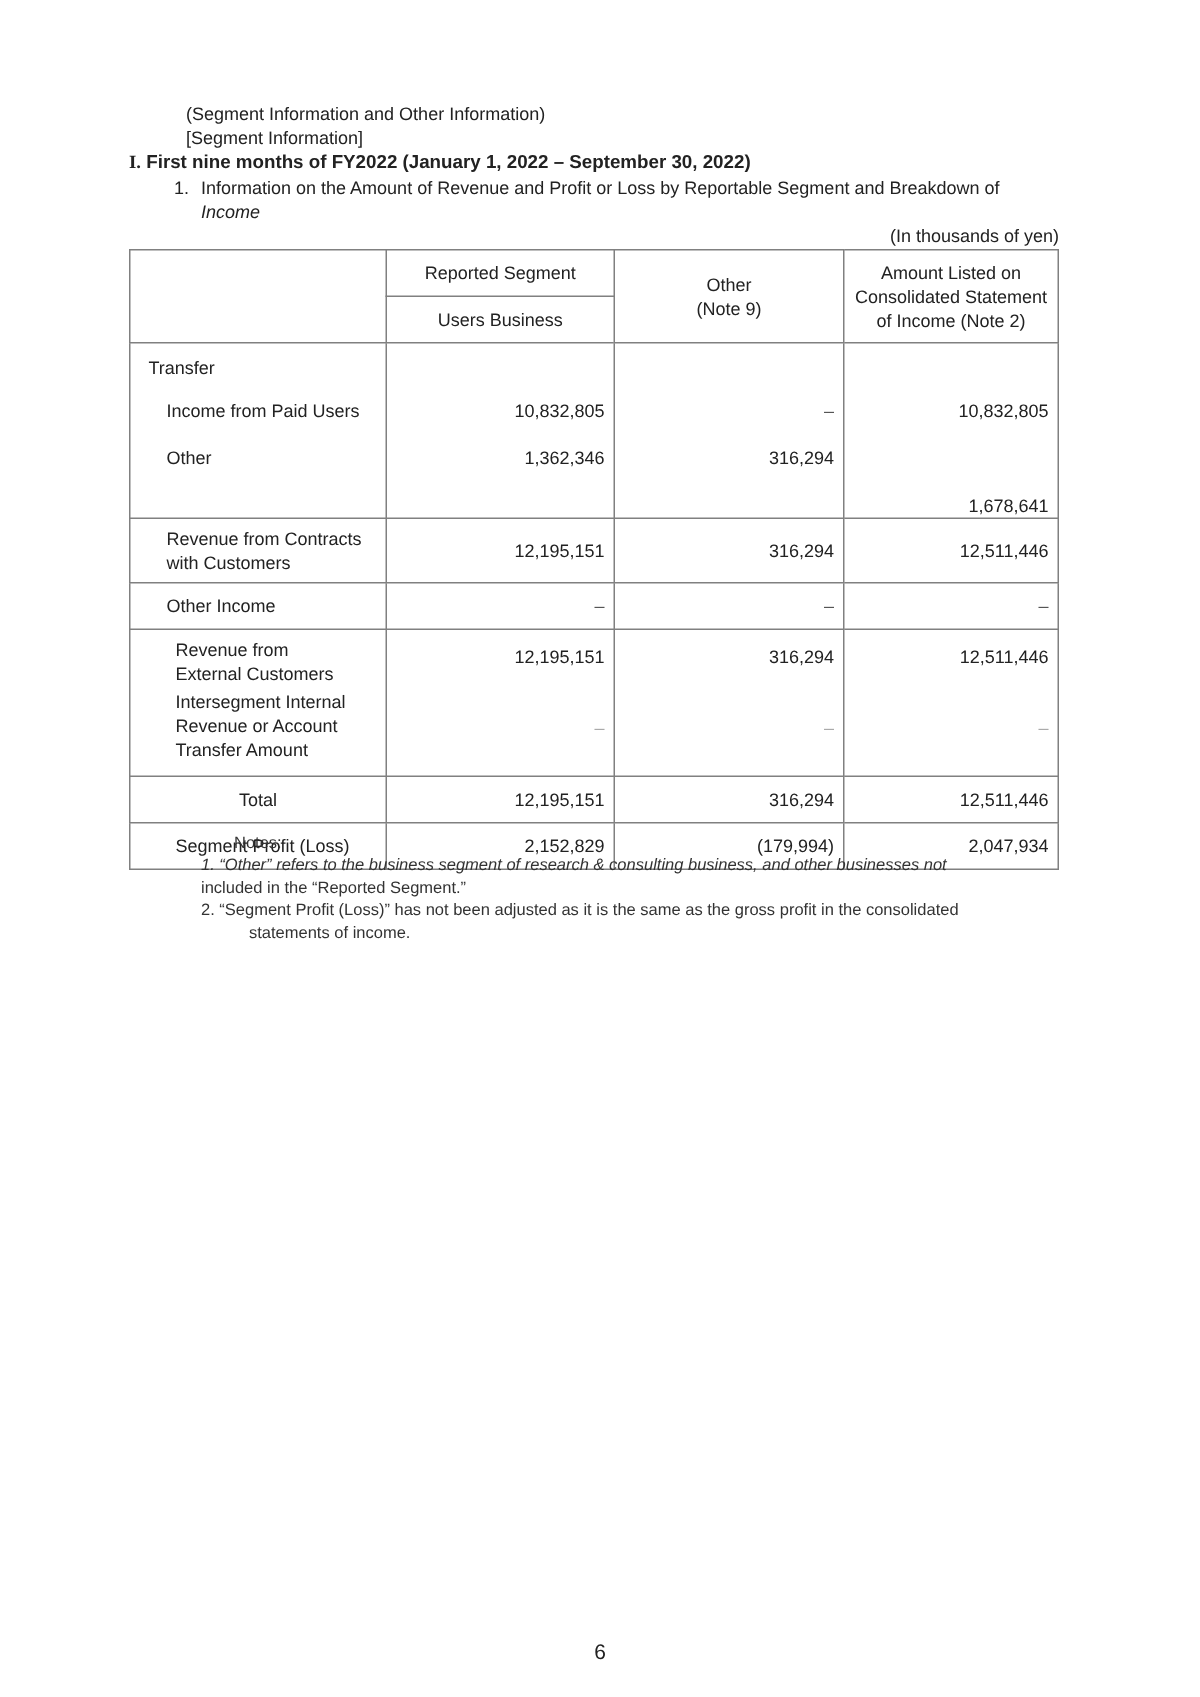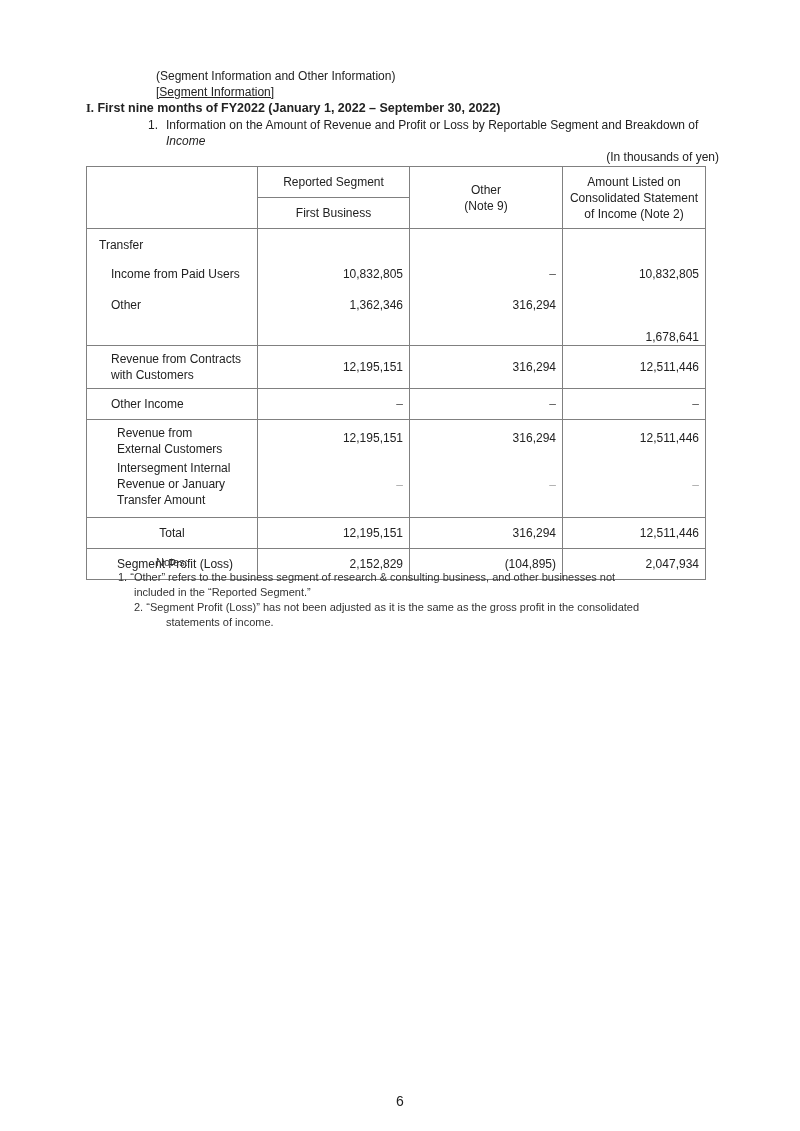--- a/index.html
+++ b/index.html
@@ -1,42 +1,42 @@
 <!DOCTYPE html>
 <html><head>
 <meta charset="utf-8">
 <style>
   html, body { margin:0; padding:0; background:#ffffff; }
   body { width:800px; height:1131px; position:relative; font-family:"Liberation Sans", sans-serif; color:#222; font-size:12px; }
   .abs { position:absolute; white-space:nowrap; }
-  .t { font-size:12px; line-height:16px;margin-left:32px; }
+  .t { font-size:12px; line-height:16px; }
   .heading { font-weight:bold; font-size:12.5px; }
   .roman { font-family:"Liberation Serif", serif; font-weight:bold; }
   table.seg { position:absolute; left:86px; top:166px; border-collapse:collapse; table-layout:fixed; font-size:12px; }
   table.seg td { border:1px solid #808080; padding:0 6px; vertical-align:middle; line-height:16px; }
   .num { text-align:right; }
   .ctr { text-align:center; }
   .dash { color:#555; }
   .dash-light { color:#aaa; }
   .notes { font-size:11px; line-height:16px; color:#333; }
 </style>
 </head>
 <body>
 
 <div>
   <div class="abs t" style="left:124px; top:68px;">(Segment Information and Other Information)</div>
-  <div class="abs t" style="left:124px; top:84px;text-decoration:underline;">[Segment Information]</div>
+  <div class="abs t" style="left:124px; top:84px;">[Segment Information]</div>
   <div class="abs heading" style="left:86px; top:101px;">
     <span class="roman">I.</span>
     <span>First nine months of FY2022 (January 1, 2022 – September 30, 2022)</span>
   </div>
   <div class="abs t" style="left:116px; top:117px;">1.</div>
   <div class="abs t" style="left:134px; top:117px;">Information on the Amount of Revenue and Profit or Loss by Reportable Segment and Breakdown of</div>
   <div class="abs t" style="left:134px; top:133px;font-style:italic;">Income</div>
-  <div class="abs t" style="right:81px; top:149px;">(In thousands of yen)</div>
+  <div class="abs t" style="right:94px; top:149px;">(In thousands of yen)</div>
 
   <table class="seg">
     <colgroup>
       <col style="width:171px">
         <col style="width:152px">
         <col style="width:153px">
         <col style="width:143px">
     </colgroup>
     <tbody>
         <tr style="height:31px">
@@ -46,21 +46,21 @@
         <div>Other</div>
         <div>(Note 9)</div>
       </td>
       <td rowspan="2" class="ctr">
         <div>Amount Listed on</div>
         <div>Consolidated Statement</div>
         <div>of Income (Note 2)</div>
       </td>
     </tr>
     <tr style="height:31px">
-      <td class="ctr">First Business</td>
+      <td class="ctr">Users Business</td>
     </tr>
 
     <tr style="height:92px">
       <td style="vertical-align:top; padding:0;">
         <div style="padding:8px 0 0 12px; height:23px;">Transfer</div>
         <div style="padding:6px 0 0 24px; height:25px;">Income from Paid Users</div>
         <div style="padding:6px 0 0 24px;">Other</div>
       </td>
       <td class="num" style="vertical-align:top; padding:0 6px;">
         <div style="height:31px;"></div>
@@ -97,21 +97,21 @@
     </tr>
 
     <tr style="height:98px">
       <td style="vertical-align:top; padding:0 0 0 30px;">
         <div style="padding-top:5px; height:35px;">
           <div>Revenue from</div>
           <div>External Customers</div>
         </div>
         <div>
           <div>Intersegment Internal</div>
-          <div>Revenue or January</div>
+          <div>Revenue or Account</div>
           <div>Transfer Amount</div>
         </div>
       </td>
       <td class="num" style="vertical-align:top; padding:0 6px;">
         <div style="padding-top:10px; height:47px;">12,195,151</div>
         <div class="dash-light">–</div>
       </td>
       <td class="num" style="vertical-align:top; padding:0 6px;">
         <div style="padding-top:10px; height:47px;">316,294</div>
         <div class="dash-light">–</div>
@@ -125,26 +125,26 @@
     <tr style="height:31px">
       <td class="ctr">Total</td>
       <td class="num">12,195,151</td>
       <td class="num">316,294</td>
       <td class="num">12,511,446</td>
     </tr>
 
     <tr style="height:31px">
       <td style="padding-left:30px;">Segment Profit (Loss)</td>
       <td class="num">2,152,829</td>
-      <td class="num">(104,895)</td>
+      <td class="num">(179,994)</td>
       <td class="num">2,047,934</td>
     </tr>
   </tbody>
     </table>
 
   <div class="abs notes" style="left:128px; top:554px;padding-left:28px;">Notes:</div>
-  <div class="abs notes" style="left:118px; top:569px;">1. “Other” refers to the business segment of research &amp; consulting business, and other businesses not</div>
+  <div class="abs notes" style="left:134px; top:569px;font-style:italic;">1. “Other” refers to the business segment of research &amp; consulting business, and other businesses not</div>
   <div class="abs notes" style="left:134px; top:584px;">included in the “Reported Segment.”</div>
   <div class="abs notes" style="left:134px; top:599px;">2. “Segment Profit (Loss)” has not been adjusted as it is the same as the gross profit in the consolidated</div>
   <div class="abs notes" style="left:134px; top:614px;margin-left:32px;">statements of income.</div>
 
   <div class="abs" style="left:0; width:800px; top:1093px; text-align:center; font-size:14px;">6</div>
 </div>
 
 </body></html>

